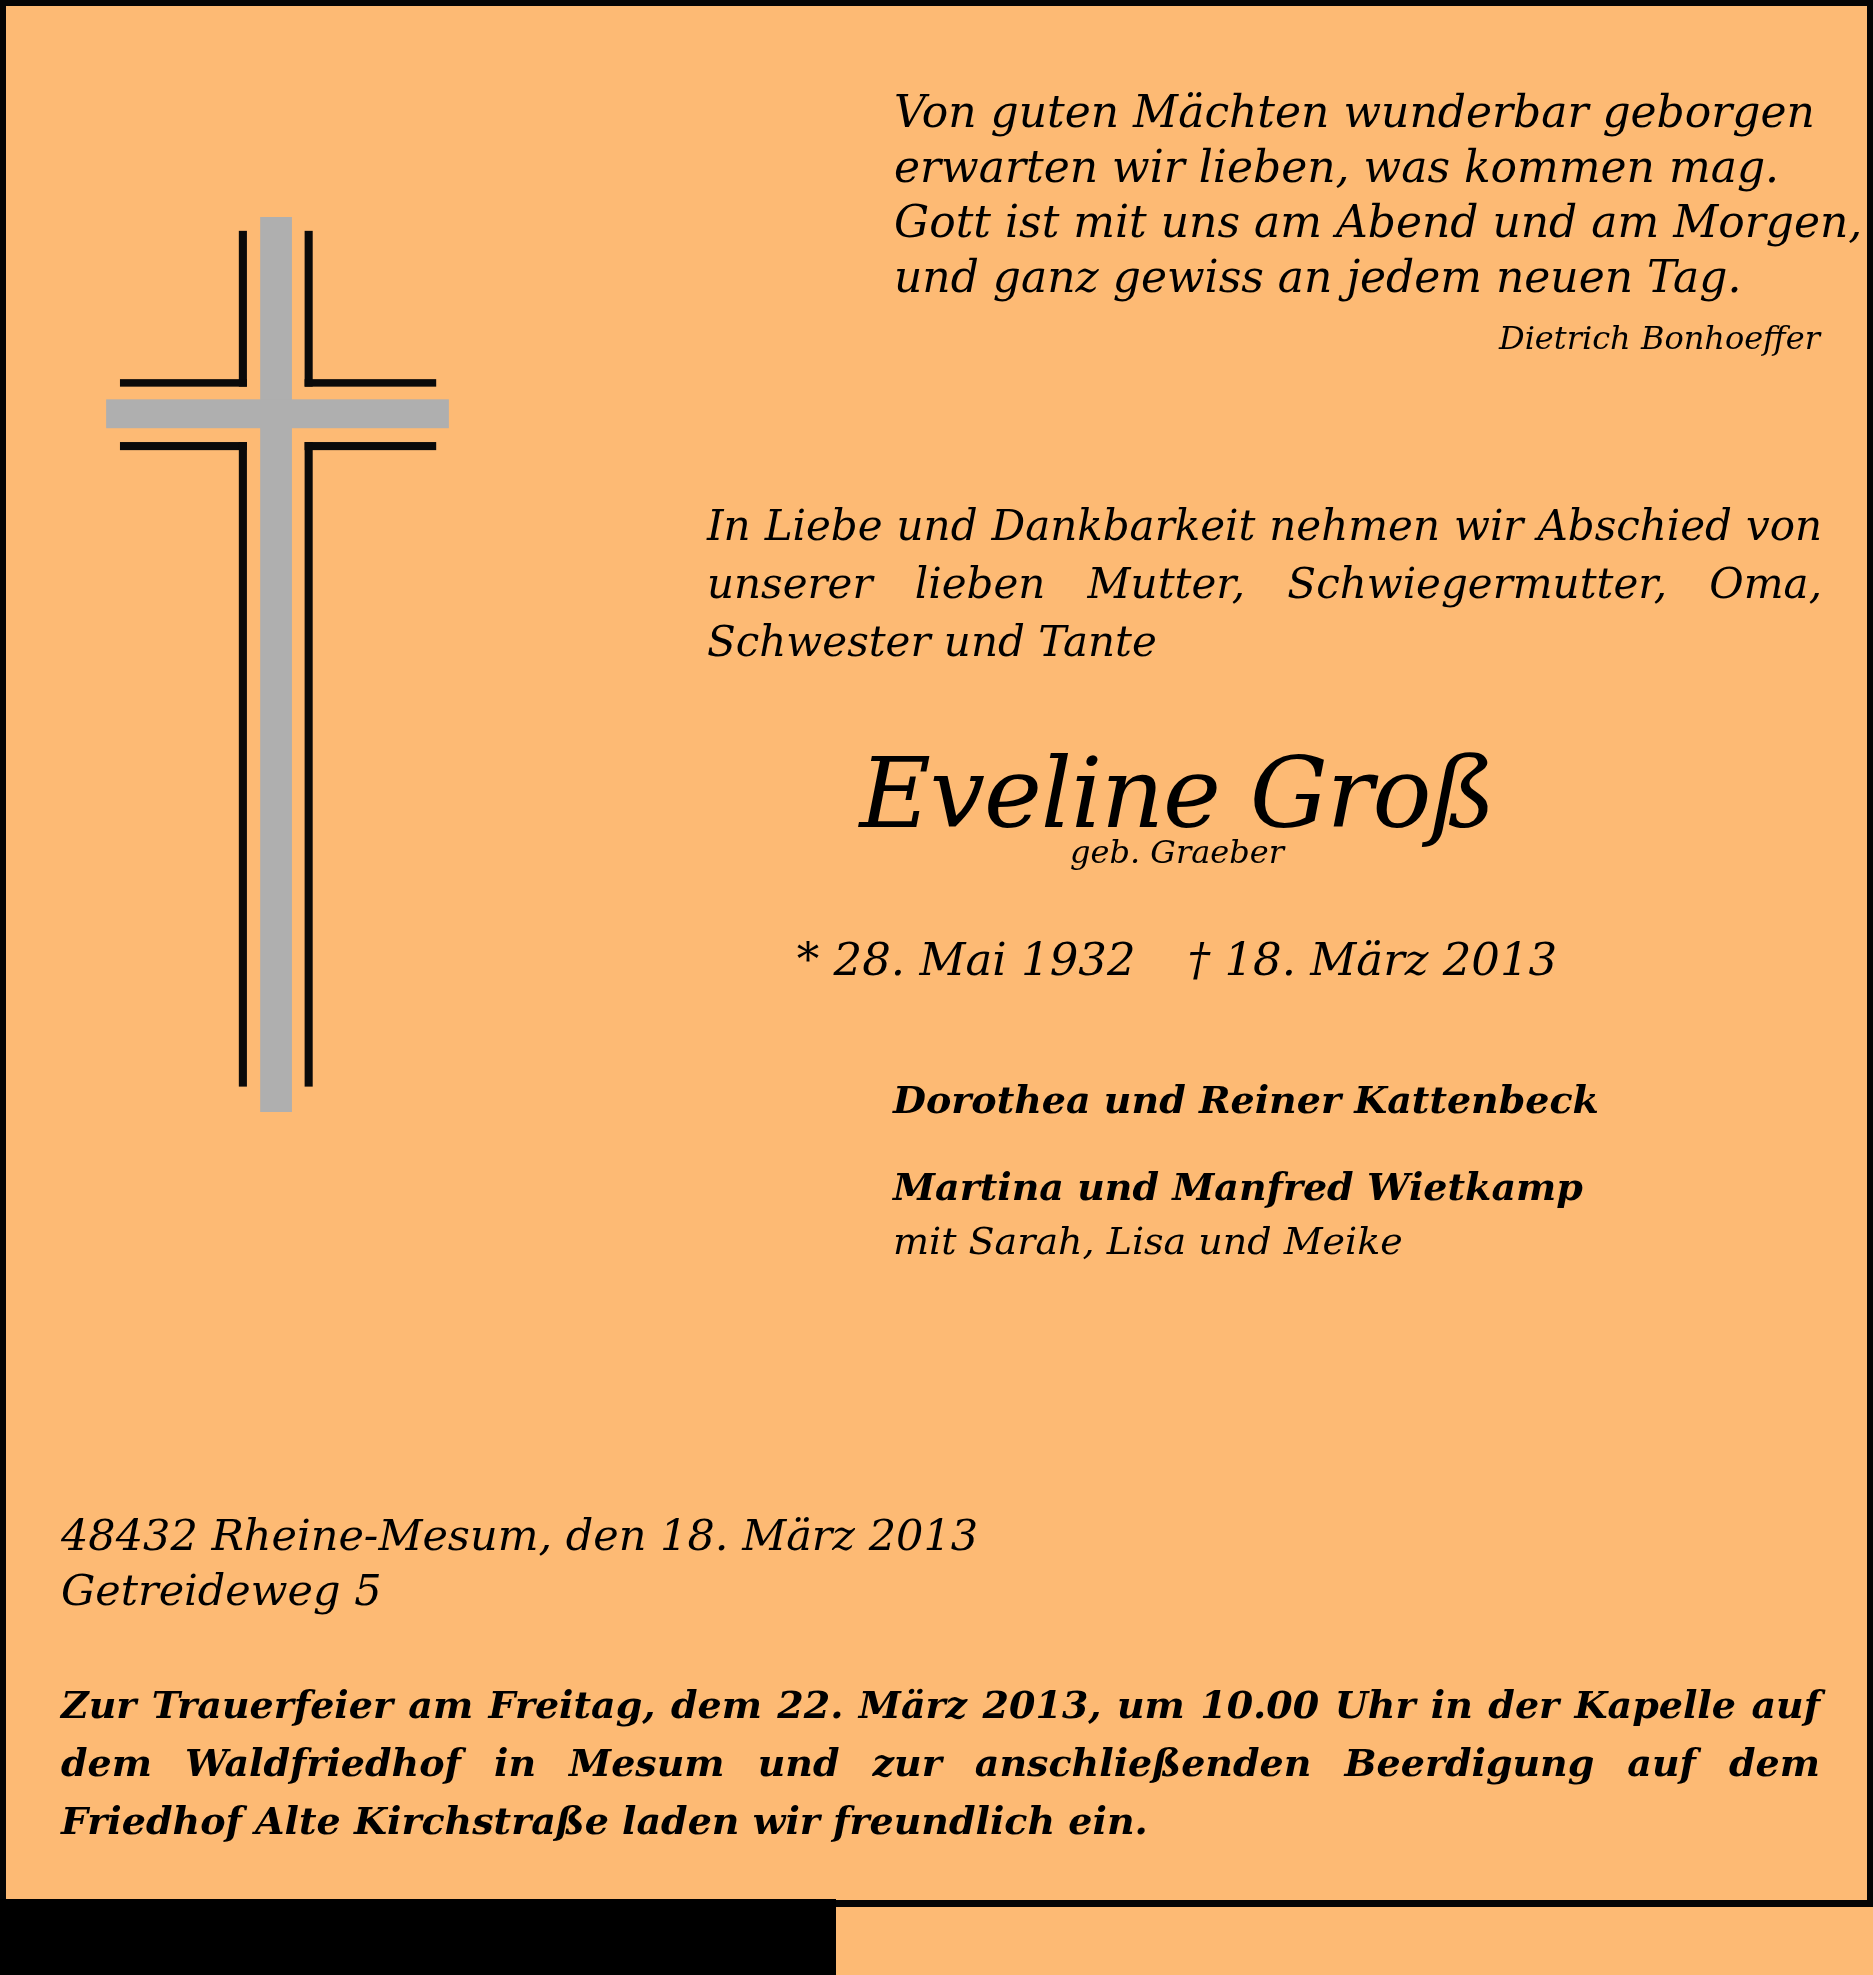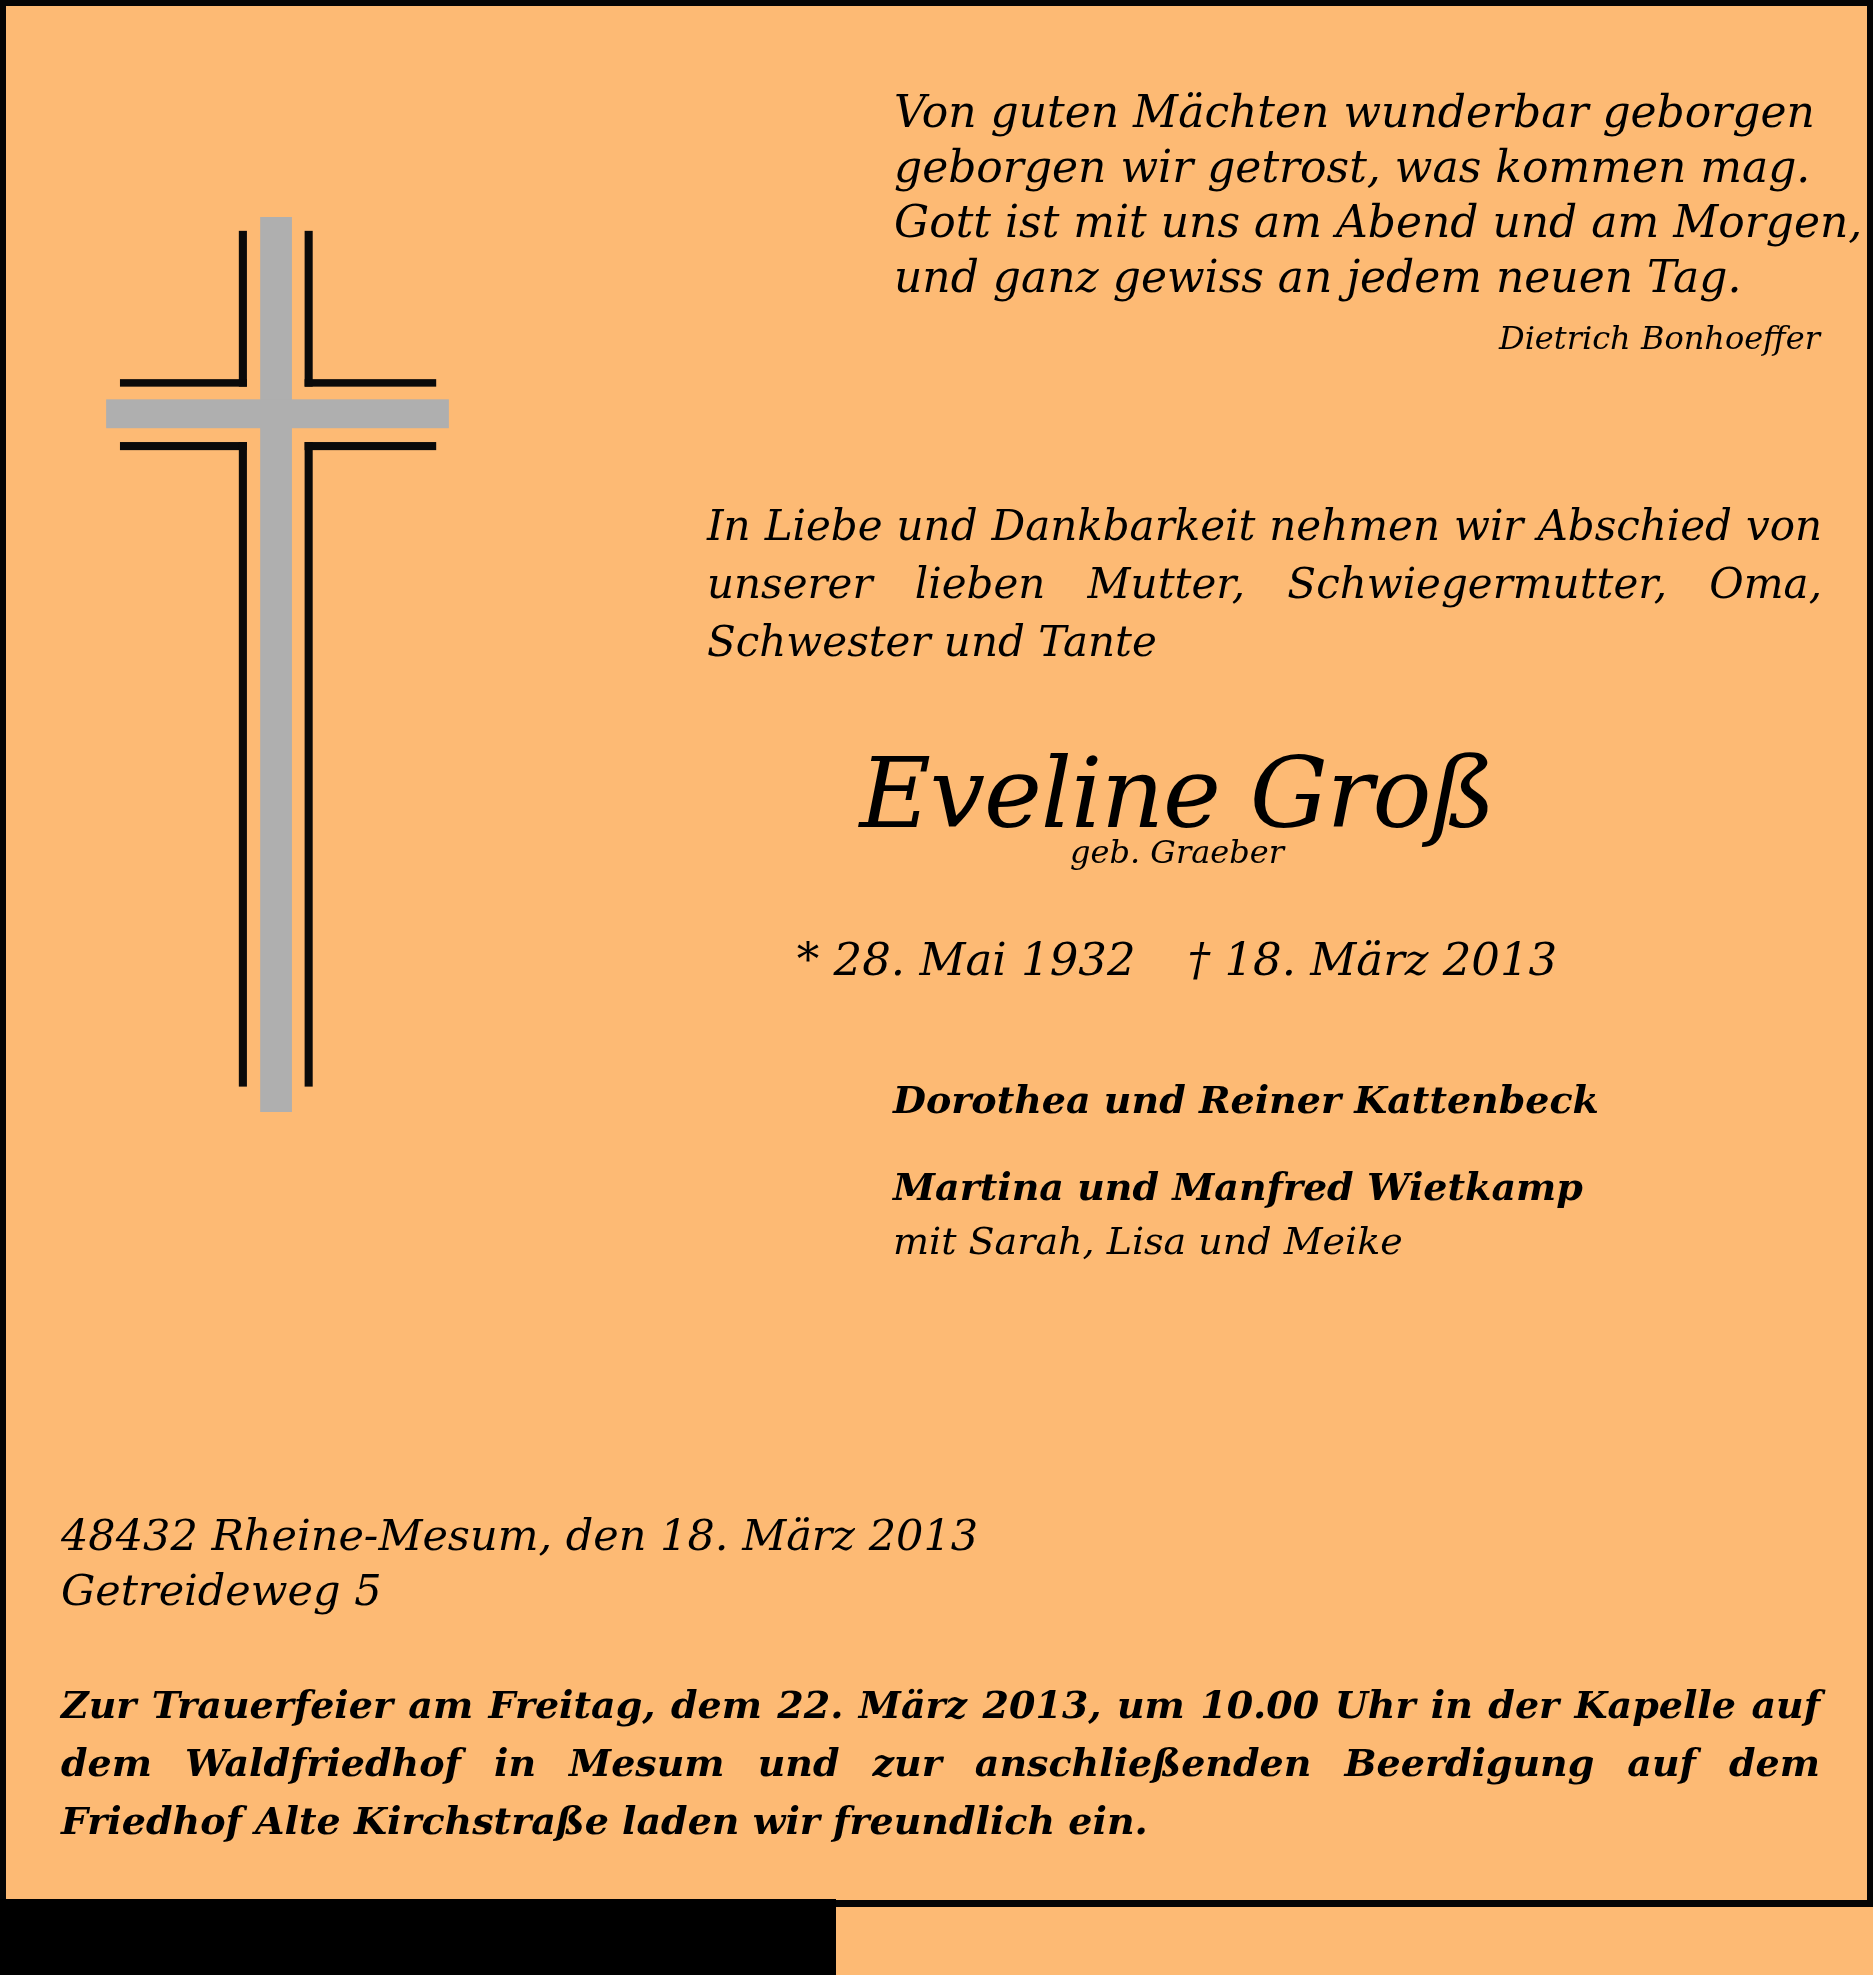--- a/index.html
+++ b/index.html
@@ -63,21 +63,21 @@
     <rect x="24" y="281" width="220" height="13" fill="#0a0a0a"></rect>
     <rect x="344" y="281" width="228" height="13" fill="#0a0a0a"></rect>
     <rect x="24" y="390" width="220" height="14" fill="#0a0a0a"></rect>
     <rect x="344" y="390" width="228" height="14" fill="#0a0a0a"></rect>
     <rect x="230" y="390" width="14" height="1117" fill="#0a0a0a"></rect>
     <rect x="344" y="390" width="14" height="1117" fill="#0a0a0a"></rect>
   </svg>
 
   <div class="abs poem">
     <div>Von guten Mächten wunderbar geborgen</div>
-    <div>geborgen wir getrost, was kommen mag.</div>
+    <div>erwarten wir lieben, was kommen mag.</div>
     <div>Gott ist mit uns am Abend und am Morgen,</div>
     <div>und ganz gewiss an jedem neuen Tag.</div>
   </div>
   <div class="abs attribution">Dietrich Bonhoeffer</div>
 
   <div class="abs intro">
     <div class="jline">In Liebe und Dankbarkeit nehmen wir Abschied von</div>
     <div class="jline">unserer lieben Mutter, Schwiegermutter, Oma,</div>
     <div class="lline">Schwester und Tante</div>
   </div>

